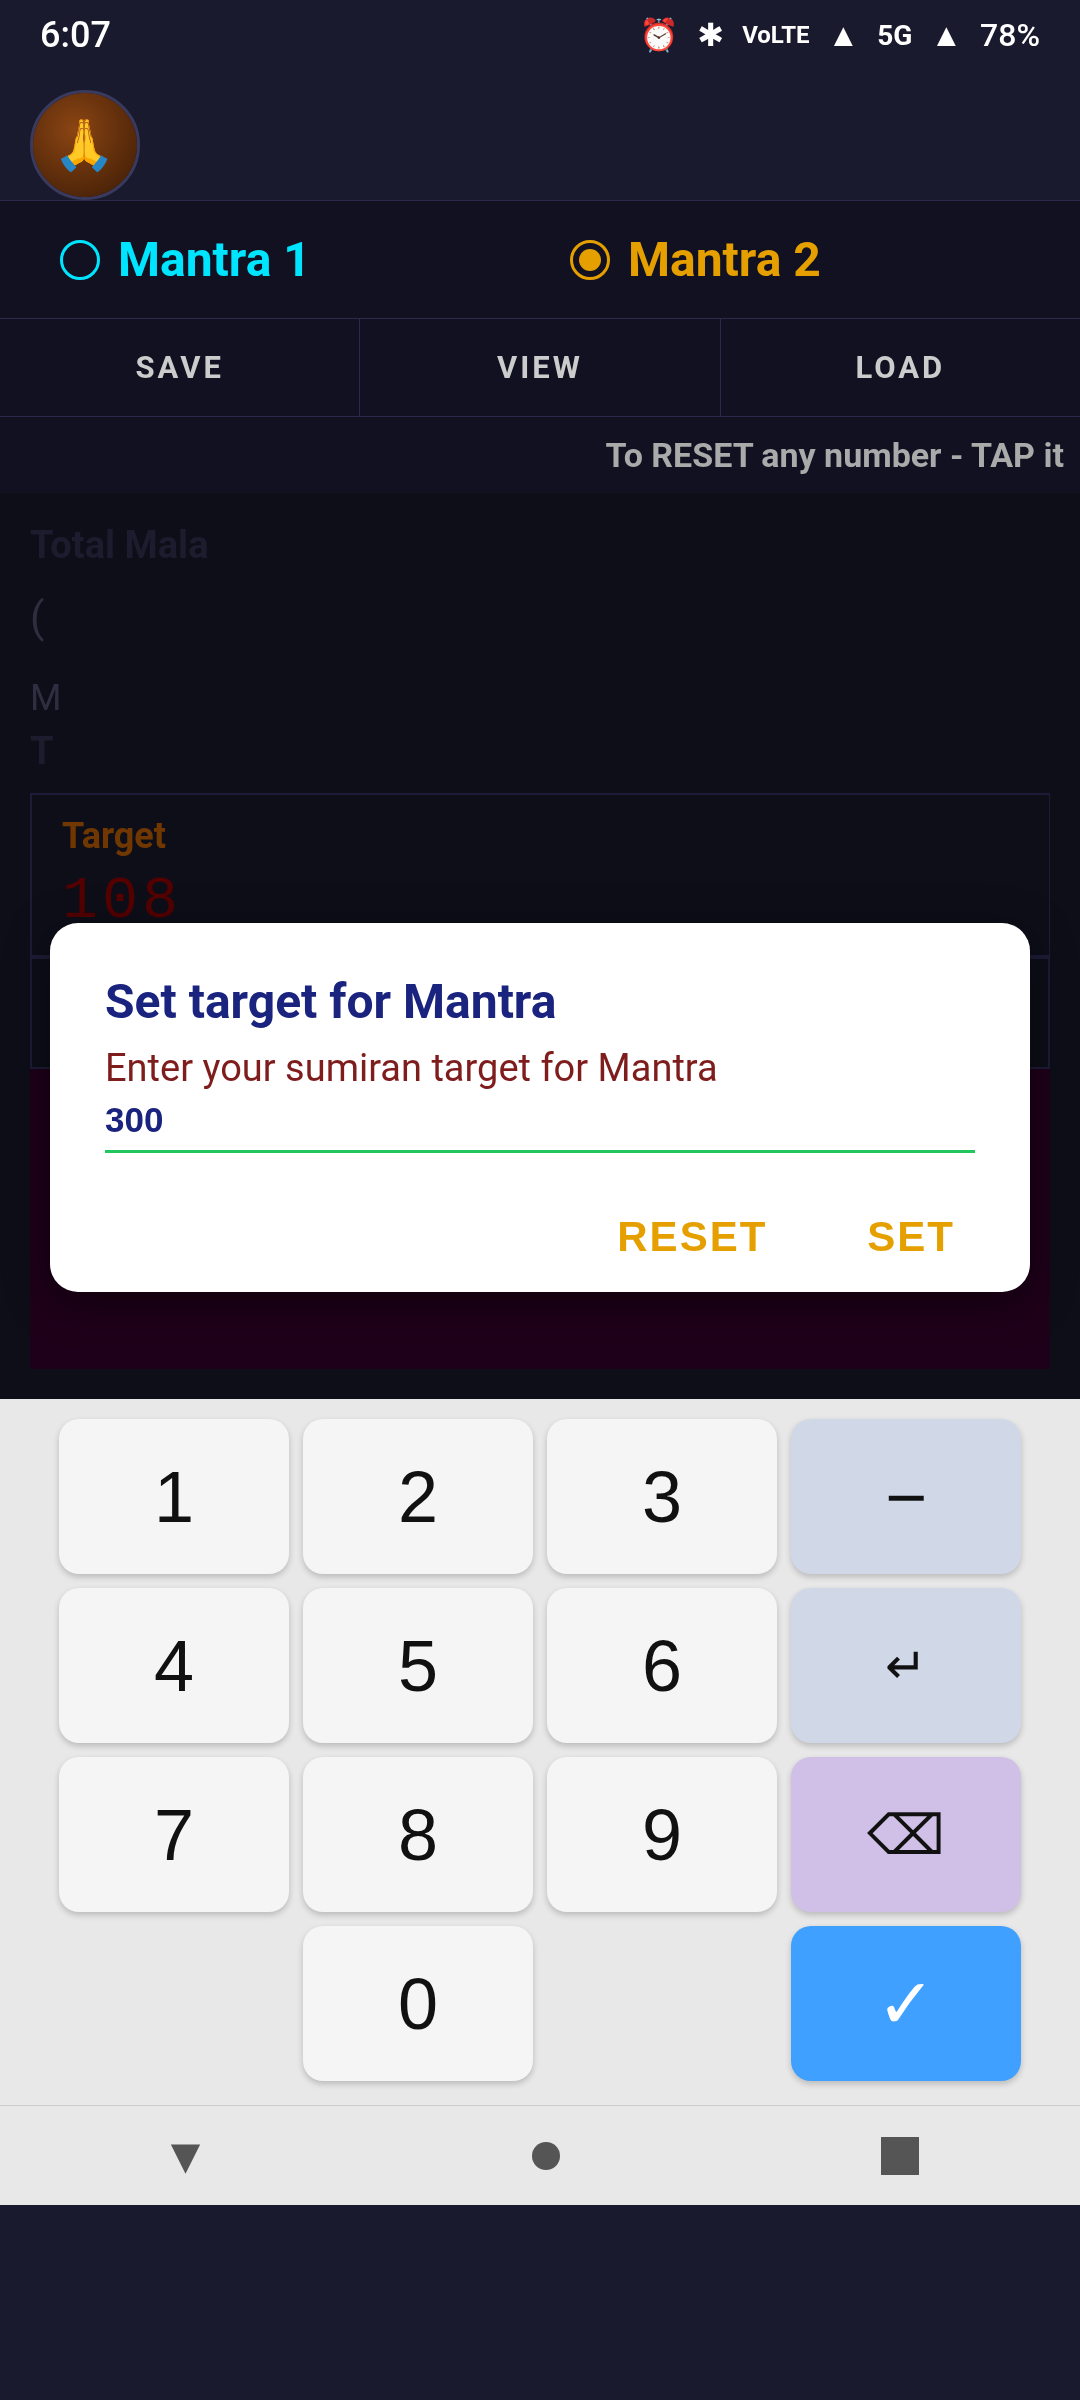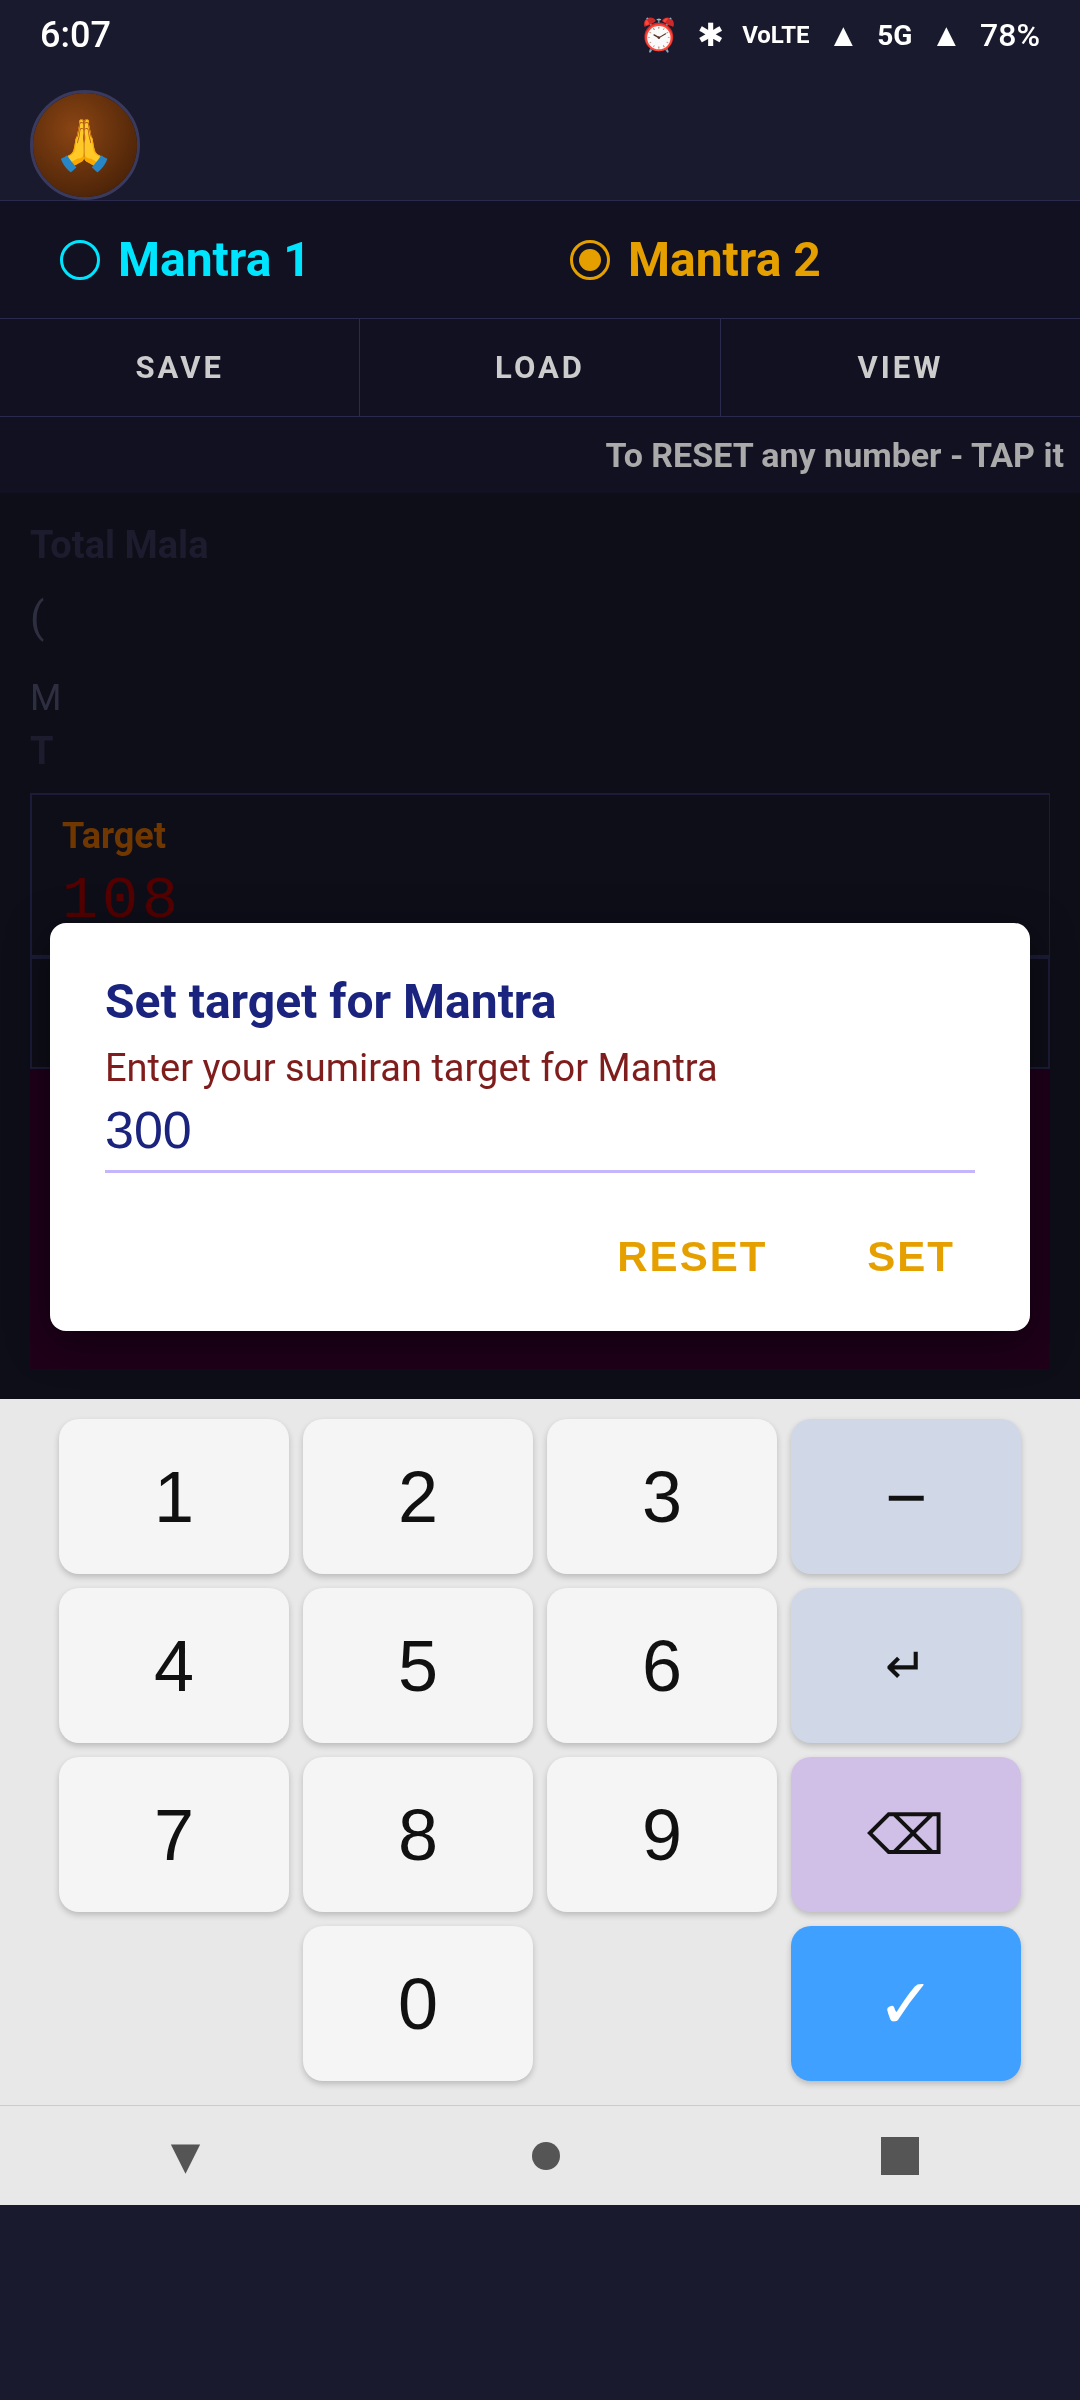--- a/index.html
+++ b/index.html
@@ -185,45 +185,46 @@
       z-index: 10;
     }
 
     
     .dialog {
       position: absolute;
       top: 430px;
       left: 50px;
       right: 50px;
       background: #ffffff;
-      border-radius: 16px;
-      padding: 50px 55px 40px 55px;
+      border-radius: 28px;
+      padding: 50px 55px 21px 55px;
       z-index: 20;
       box-shadow: 0 10px 40px rgba(0,0,0,0.5);
     }
     .dialog-title {
       color: #1a237e;
       font-size: 48px;
       font-weight: bold;
       margin-bottom: 16px;
     }
     .dialog-subtitle {
       color: #7f1d1d;
       font-size: 38px;
     }
     .dialog-input {
       width: 100%;
       border: none;
-      border-bottom: 3px solid #c4b5fd;
+      border-bottom: 3px solid #22c55e;
       outline: none;
-      font-size: 52px;
+      font-size: 35px;
       color: #1a237e;
       padding: 10px 0;
       background: transparent;
       margin-bottom: 50px;
+      font-weight: bold;
     }
     .dialog-actions {
       display: flex;
       justify-content: flex-end;
       gap: 60px;
     }
     .dialog-btn {
       font-size: 42px;
       font-weight: bold;
       letter-spacing: 2px;
@@ -329,22 +330,22 @@
     <span>Mantra 1</span>
   </div>
   <div class="mantra-tab selected">
     <div class="tab-circle-filled"></div>
     <span>Mantra 2</span>
   </div>
 </div>
 
 <div class="action-buttons">
   <div class="action-btn">SAVE</div>
+  <div class="action-btn">VIEW</div>
   <div class="action-btn">LOAD</div>
-  <div class="action-btn">VIEW</div>
 </div>
 
 <div class="reset-hint">To RESET any number - TAP it</div>
 
 <div class="main-content" style="position: relative;">
   <div style="color:#333355; font-size:38px; font-weight:bold; margin-bottom:10px;">
     <span>Total Mala</span>
   </div>
 
   <div style="display:flex; align-items:center; margin-bottom:20px; height:80px;">

